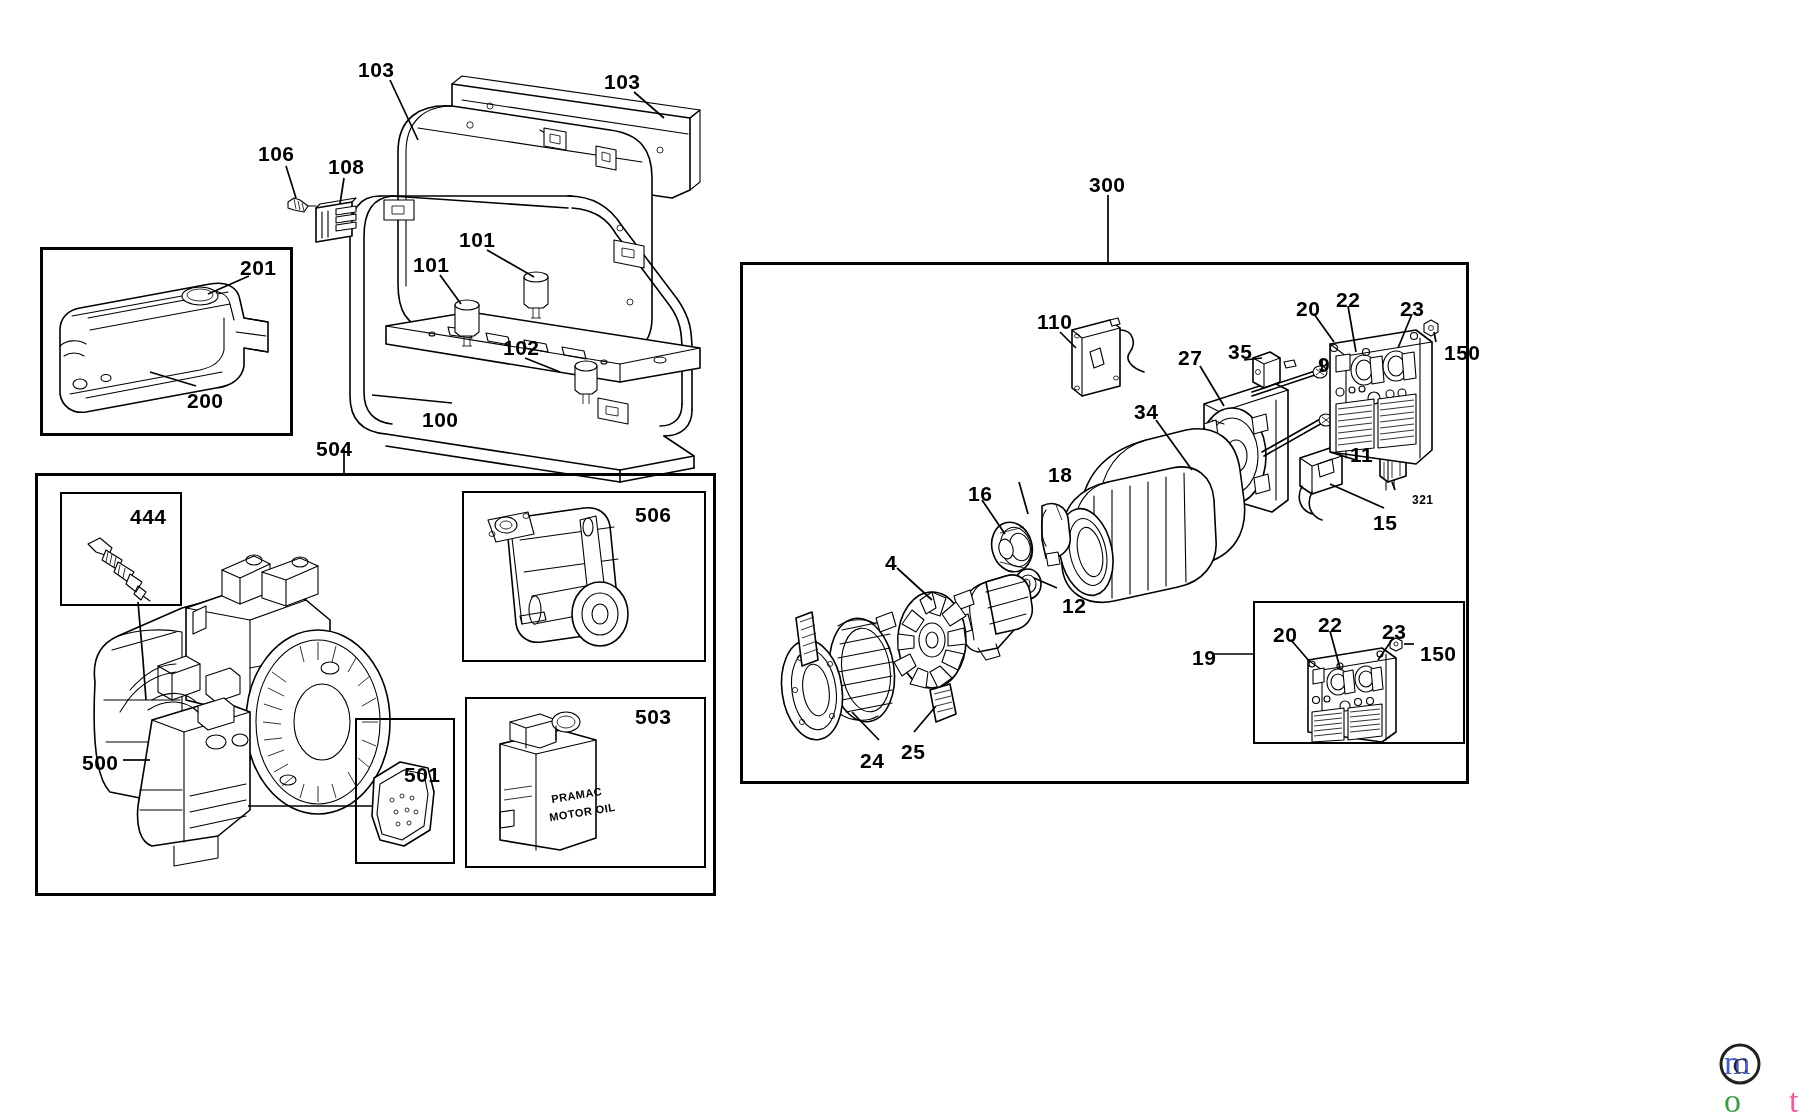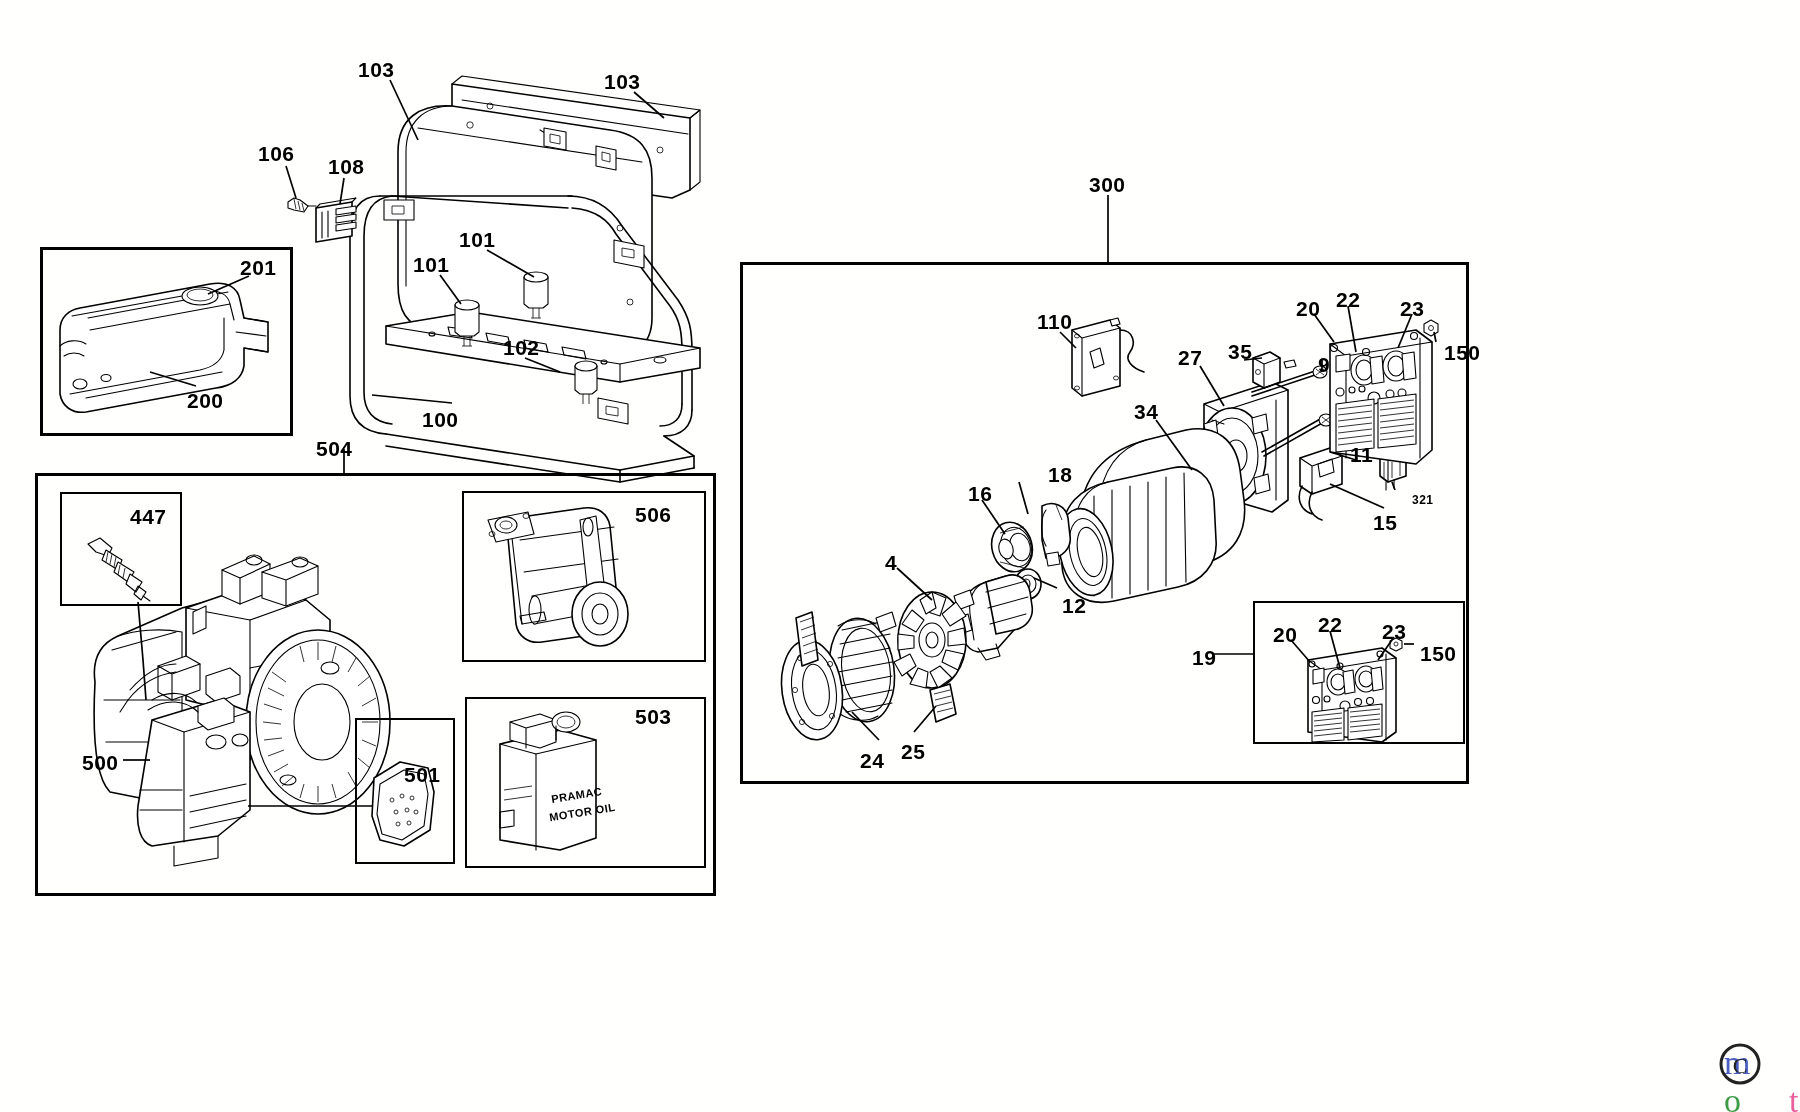--- a/index.html
+++ b/index.html
@@ -602,21 +602,21 @@
       <div class="lbl big" style="left: 604px; top: 70px;">103</div>
       <div class="lbl big" style="left: 258px; top: 142px;">106</div>
       <div class="lbl big" style="left: 328px; top: 155px;">108</div>
       <div class="lbl big" style="left: 459px; top: 228px;">101</div>
       <div class="lbl big" style="left: 413px; top: 253px;">101</div>
       <div class="lbl big" style="left: 503px; top: 336px;">102</div>
       <div class="lbl big" style="left: 422px; top: 408px;">100</div>
       <div class="lbl big" style="left: 240px; top: 256px;">201</div>
       <div class="lbl big" style="left: 187px; top: 389px;">200</div>
       <div class="lbl big" style="left: 316px; top: 437px;">504</div>
-      <div class="lbl big" style="left: 130px; top: 505px;">447</div>
+      <div class="lbl big" style="left: 130px; top: 505px;">444</div>
       <div class="lbl big" style="left: 635px; top: 503px;">506</div>
       <div class="lbl big" style="left: 635px; top: 705px;">503</div>
       <div class="lbl big" style="left: 82px; top: 751px;">500</div>
       <div class="lbl big" style="left: 404px; top: 763px;">501</div>
       <div class="lbl big" style="left: 1089px; top: 173px;">300</div>
       <div class="lbl big" style="left: 1037px; top: 310px;">110</div>
       <div class="lbl big" style="left: 1178px; top: 346px;">27</div>
       <div class="lbl big" style="left: 1228px; top: 340px;">35</div>
       <div class="lbl big" style="left: 1318px; top: 353px;">9</div>
       <div class="lbl big" style="left: 1296px; top: 297px;">20</div>

